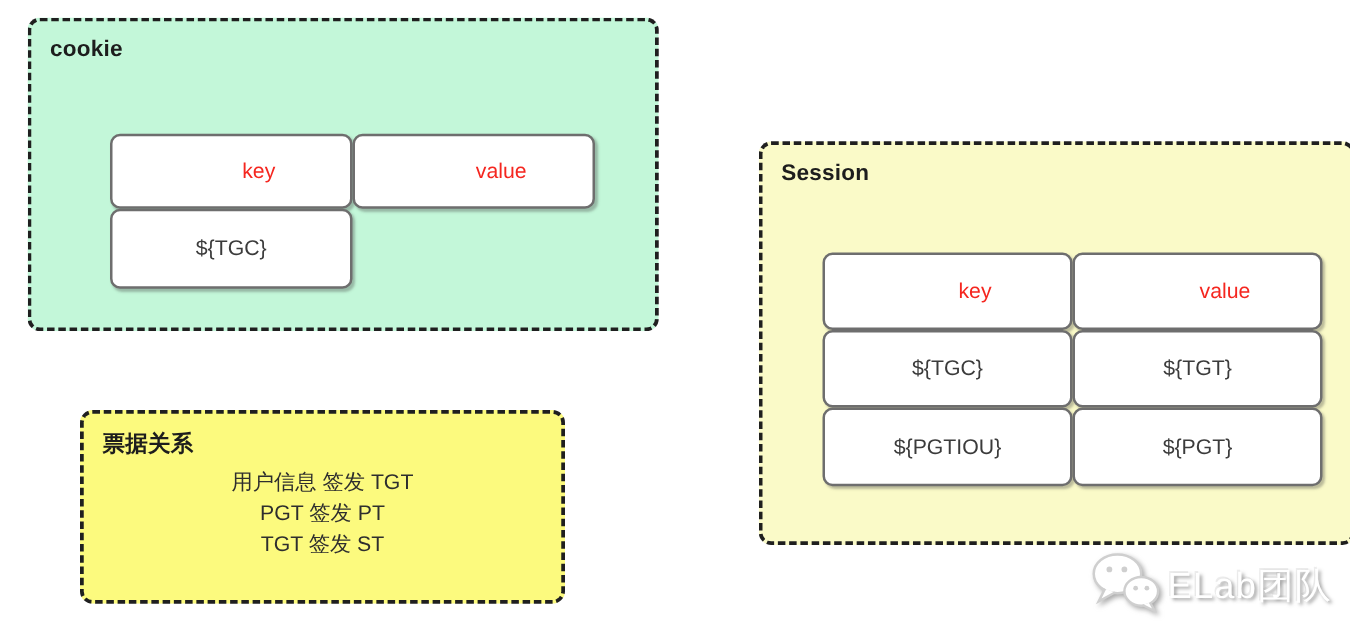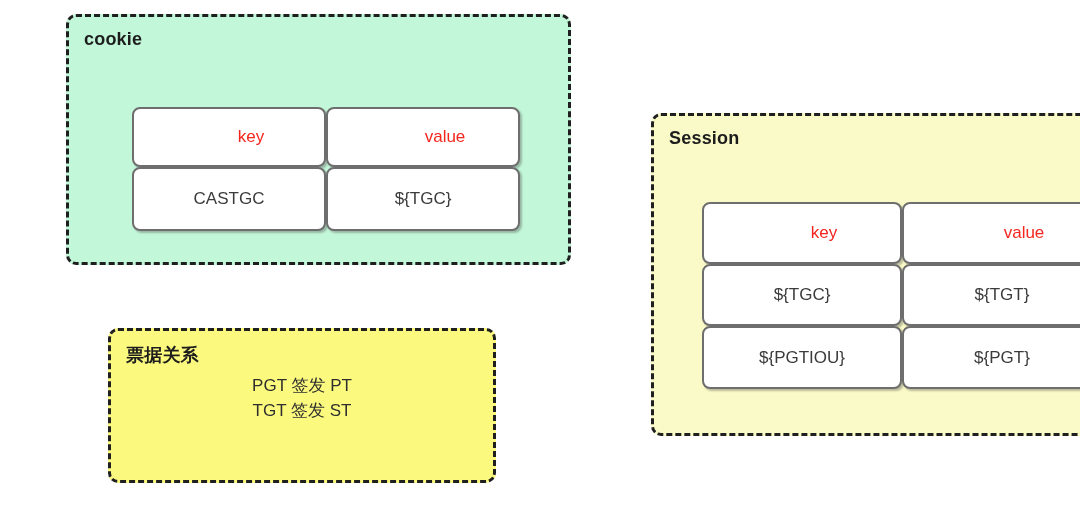--- a/index.html
+++ b/index.html
@@ -12,21 +12,20 @@
     height: 512px;
     background: #ffffff;
     overflow: hidden;
   }
 
   
   .box {
     position: absolute;
     border: 3px dashed #1f1f1f;
     border-radius: 10px;
-    margin-left: 44px;
   }
   .box-title {
     position: absolute;
     left: 15px;
     top: 12px;
     font-size: 18px;
     font-weight: 700;
     color: #1d1d1d;
     letter-spacing: 0.2px;
   }
@@ -98,39 +97,60 @@
 </head>
 <body>
 
 <div class="canvas">
 
   <div class="box box-cookie">
     <div class="box-title">cookie</div>
     <div class="kv-table cookie-table">
       <div class="cell header">key</div>
       <div class="cell header">value</div>
-      <div class="cell">CASTGC</div>
       <div class="cell">${TGC}</div>
     </div>
   </div>
 
   <div class="box box-session">
     <div class="box-title">Session</div>
     <div class="kv-table session-table">
       <div class="cell header">key</div>
       <div class="cell header">value</div>
       <div class="cell">${TGC}</div>
       <div class="cell">${TGT}</div>
       <div class="cell">${PGTIOU}</div>
       <div class="cell">${PGT}</div>
     </div>
   </div>
 
   <div class="box box-ticket">
     <div class="box-title">票据关系</div>
     <div class="ticket-lines">
+      <div>用户信息 签发 TGT</div>
       <div>PGT 签发 PT</div>
       <div>TGT 签发 ST</div>
     </div>
   </div>
 
+  <div class="watermark">
+    <span class="watermark-icon">
+      <svg width="56" height="48" viewBox="0 0 56 48">
+        <g fill="#ffffff" stroke="#cfcfcf" stroke-width="2">
+          <ellipse cx="22" cy="17" rx="19" ry="15.5"></ellipse>
+          <path d="M12 29 L7 39 L20 32 Z" stroke="none"></path>
+          <path d="M12 29 L7 39 L20 32" fill="none"></path>
+          <ellipse cx="41" cy="31" rx="13.5" ry="11.5"></ellipse>
+          <path d="M48 40 L52 47 L42 42 Z" stroke="none"></path>
+          <path d="M48 40 L52 47 L42 42" fill="none"></path>
+        </g>
+        <g fill="#cfcfcf">
+          <circle cx="15.5" cy="13.5" r="2.3"></circle>
+          <circle cx="27.5" cy="13.5" r="2.3"></circle>
+          <circle cx="36.5" cy="28.5" r="1.9"></circle>
+          <circle cx="45.5" cy="28.5" r="1.9"></circle>
+        </g>
+      </svg>
+    </span>
+    <span class="watermark-text">ELab团队</span>
+  </div>
 
 </div>
 
 </body></html>

